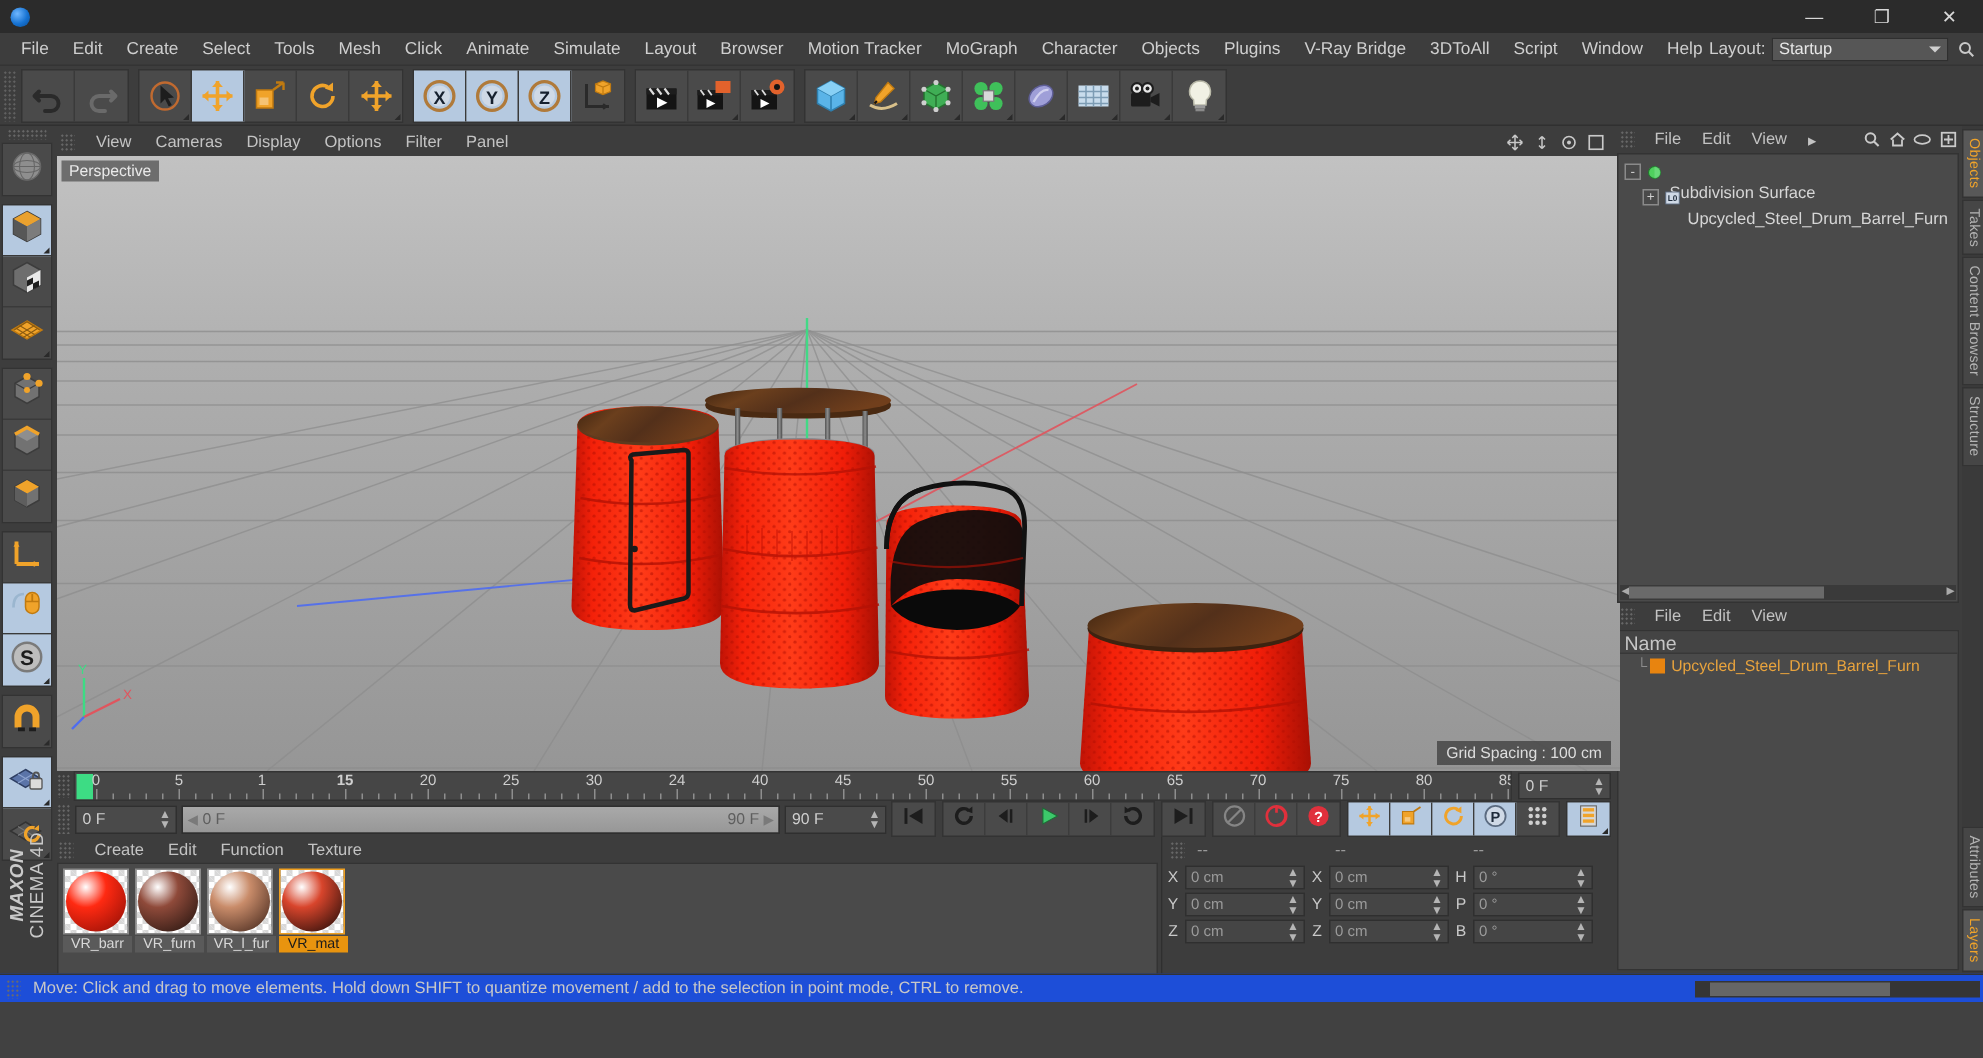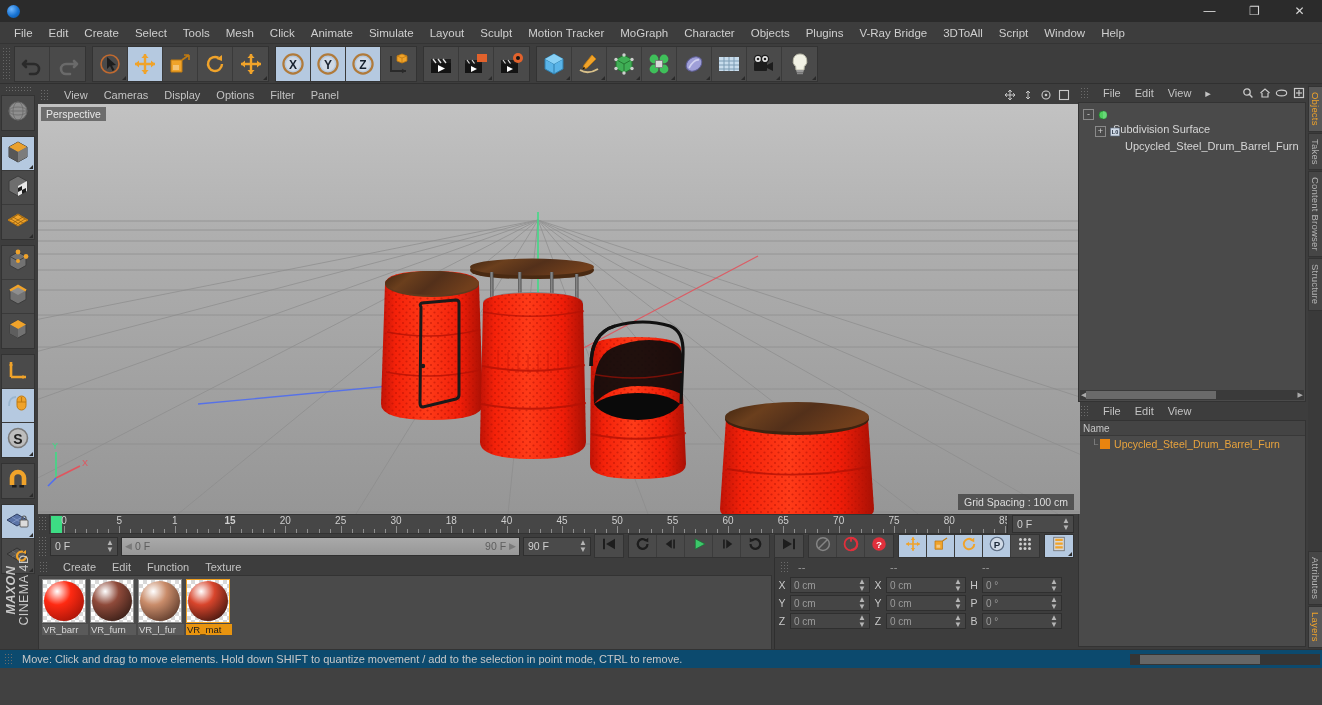--- a/index.html
+++ b/index.html
@@ -176,21 +176,21 @@
   .pbtn.act { background: #b5c9e0; }
   .pbtn.corner::after { content:''; position:absolute; right:1px; bottom:1px; border-left:4px solid transparent; border-bottom:4px solid #2a2a2a; }
 
   
   .bottomrow { display: flex; height: 96px; background: #3d3d3d; }
   .matmgr { width: 752px; background: #3d3d3d; border-right: 1px solid #2f2f2f; }
   .mm-hdr { height: 17px; display: flex; align-items: center; gap: 0; }
   .mm-grip { width: 10px; height: 12px; margin: 0 6px 0 3px; background-image: radial-gradient(#6b6b6b 30%, transparent 31%); background-size: 3px 3px; }
   .mm-menu { color: #c3c3c3; font-size: 11px; padding: 2px 8px; }
   .mm-body { height: 78px; background: #4a4a4a; border: 1px solid #333; margin: 0 2px; display: flex; gap: 2px; padding: 3px; align-items: flex-start; }
-  .mat { width: 46px; }
+  .mat { width: 46px; text-align: center; }
   .mat-sw {
     width: 44px; height: 44px; border: 1px solid #8a8a8a;
     background-image: linear-gradient(45deg,#d8d8d8 25%,transparent 25%,transparent 75%,#d8d8d8 75%),
                       linear-gradient(45deg,#d8d8d8 25%,#fff 25%,#fff 75%,#d8d8d8 75%);
     background-size: 8px 8px; background-position: 0 0, 4px 4px;
     display: flex; align-items: center; justify-content: center;
   }
   .mat-ball { width: 40px; height: 40px; border-radius: 50%; }
   .mat-name { font-size: 9.5px; color: #d8d8d8; margin-top: 1px; background: #5a5a5a; padding: 0 1px; overflow: hidden; white-space: nowrap; }
   .mat.sel .mat-sw { border-color: #f0a020; }
@@ -228,35 +228,35 @@
   .rp-ico { width: 13px; height: 13px; color: #cacaca; display: flex; align-items: center; justify-content: center; }
   .objmgr { height: 300px; background: #4a4a4a; margin: 0 2px; border: 1px solid #333; position: relative; }
   .obj-row { display: flex; align-items: center; height: 17px; font-size: 11px; color: #d6d6d6; padding-left: 3px; }
   .obj-row .exp { width: 11px; height: 11px; border: 1px solid #8a8a8a; color: #d0d0d0; font-size: 9px; line-height: 9px; text-align: center; margin-right: 3px; flex:0 0 auto; background:#4a4a4a;}
   .obj-ico { width: 12px; height: 12px; margin-right: 4px; flex: 0 0 auto; }
   .obj-name { white-space: nowrap; overflow: hidden; margin-top: 28px; }
   .hscroll { position: absolute; left: 1px; right: 1px; bottom: 1px; height: 10px; background: #3a3a3a; }
   .hscroll .thumb { position: absolute; left: 6px; top: 1px; width: 130px; height: 8px; background: #6a6a6a; }
   .hscroll .ar { position: absolute; top: 1px; color: #aaa; font-size: 7px; line-height: 8px; }
   .attrmgr { flex: 1 1 auto; background: #4a4a4a; margin: 0 2px 2px 2px; border: 1px solid #333; }
-  .attr-colhdr { height: 15px; background: #444; color: #c6c6c6; font-size: 10px; display: flex; align-items: center; padding-left: 4px; border-bottom: 1px solid #383838;}
+  .attr-colhdr { height: 15px; background: #444; color: #c6c6c6; font-size: 13px; display: flex; align-items: center; padding-left: 4px; border-bottom: 1px solid #383838;}
   .attr-row { display: flex; align-items: center; height: 16px; padding-left: 12px; font-size: 10.5px; color: #e8a33d; white-space: nowrap; overflow: hidden;}
   .attr-sq { width: 10px; height: 10px; background: #e8840f; margin: 0 4px 0 0; flex: 0 0 auto; }
   .attr-branch { color: #8d8d8d; margin-right: 2px; font-size: 10px;}
   .vtabs { width: 14px; background: #3a3a3a; display: flex; flex-direction: column; flex: 0 0 auto; padding-top: 2px;}
   .vtab {
     writing-mode: vertical-rl; text-orientation: mixed; font-size: 9.5px; color: #b4b4b4;
     padding: 5px 1px; background: #464646; margin-bottom: 1px; letter-spacing: .2px;
     text-align: center; border: 1px solid #333; white-space: nowrap;
   }
   .vtab.act { background: #585858; color: #f0a32a; }
 
   
   .statusbar {
-    height: 19px; background: #0c4a6e; display: flex; align-items: center;
+    height: 19px; background: #1d4ed8; display: flex; align-items: center;
     border-top: 1px solid #333; position: relative;
   }
   .sb-grip { width: 10px; height: 13px; margin: 0 8px 0 4px; background-image: radial-gradient(#6b6b6b 30%, transparent 31%); background-size: 3px 3px; }
   .sb-text { color: #c8c8c8; font-size: 11px; white-space: nowrap; }
   .sb-right { position: absolute; right: 2px; display: flex; align-items: center; gap: 2px; }
   .sb-scroll { width: 190px; height: 11px; background: #353535; position: relative; }
   .sb-scroll .th { position: absolute; left: 10px; top: 1px; width: 120px; height: 9px; background: #666; }
 </style>
 </head>
 <body>
@@ -277,32 +277,45 @@
         <div class="menu-item">File</div>
         <div class="menu-item">Edit</div>
         <div class="menu-item">Create</div>
         <div class="menu-item">Select</div>
         <div class="menu-item">Tools</div>
         <div class="menu-item">Mesh</div>
         <div class="menu-item">Click</div>
         <div class="menu-item">Animate</div>
         <div class="menu-item">Simulate</div>
         <div class="menu-item">Layout</div>
-        <div class="menu-item">Sculpt</div>
+        <div class="menu-item">Browser</div>
         <div class="menu-item">Motion Tracker</div>
         <div class="menu-item">MoGraph</div>
         <div class="menu-item">Character</div>
         <div class="menu-item">Objects</div>
         <div class="menu-item">Plugins</div>
         <div class="menu-item">V-Ray Bridge</div>
         <div class="menu-item">3DToAll</div>
         <div class="menu-item">Script</div>
         <div class="menu-item">Window</div>
         <div class="menu-item">Help</div>
       </div>
+    <div class="layout-zone">
+      <span class="layout-lbl">Layout:</span>
+      <div class="layout-sel">
+        <span>Startup</span>
+        <i class="caret"></i>
+      </div>
+      <div class="mini-ico">
+        <svg width="12" height="12" viewBox="0 0 12 12">
+            <circle cx="5" cy="5" r="3.3" fill="none" stroke="#c9c9c9" stroke-width="1.3"></circle>
+            <line x1="7.4" y1="7.4" x2="10.5" y2="10.5" stroke="#c9c9c9" stroke-width="1.4"></line>
+          </svg>
+      </div>
+    </div>
   </div>
 
   <div class="toolbar">
     <div class="grip"></div>
     <div id="toolbar-groups" style="display:flex;align-items:center">
         <div class="tgroup">
           <div class="tbtn">
             <span>
               <svg width="24" height="24" viewBox="0 0 24 24">
                 <path d="M6 9 L3 12 L6 15 M3.5 12 H14 a5 5 0 0 1 0 10 h-4" fill="none" stroke="#2a2a2a" stroke-width="2.6" stroke-linecap="round" stroke-linejoin="round"></path>
@@ -944,21 +957,21 @@
             <div class="tl-tick" style="left: 932.533px; height: 4px;"></div>
             <div class="tl-tick" style="left: 943.6px; height: 4px;"></div>
             <div class="tl-tick" style="left: 954.667px; height: 7px;"></div>
             <div class="tl-lbl" style="left: 14px;">0</div>
             <div class="tl-lbl" style="left: 69.3333px;">5</div>
             <div class="tl-lbl" style="left: 124.667px;">1</div>
             <div class="tl-lbl" style="left: 180px; font-weight: bold;">15</div>
             <div class="tl-lbl" style="left: 235.333px;">20</div>
             <div class="tl-lbl" style="left: 290.667px;">25</div>
             <div class="tl-lbl" style="left: 346px; text-align: right;">30</div>
-            <div class="tl-lbl" style="left: 401.333px;">18</div>
+            <div class="tl-lbl" style="left: 401.333px;">24</div>
             <div class="tl-lbl" style="left: 456.667px;">40</div>
             <div class="tl-lbl" style="left: 512px;">45</div>
             <div class="tl-lbl" style="left: 567.333px;">50</div>
             <div class="tl-lbl" style="left: 622.667px;">55</div>
             <div class="tl-lbl" style="left: 678px;">60</div>
             <div class="tl-lbl" style="left: 733.333px;">65</div>
             <div class="tl-lbl" style="left: 788.667px;">70</div>
             <div class="tl-lbl" style="left: 844px;">75</div>
             <div class="tl-lbl" style="left: 899.333px;">80</div>
             <div class="tl-lbl" style="left: 954.667px;">85</div>

